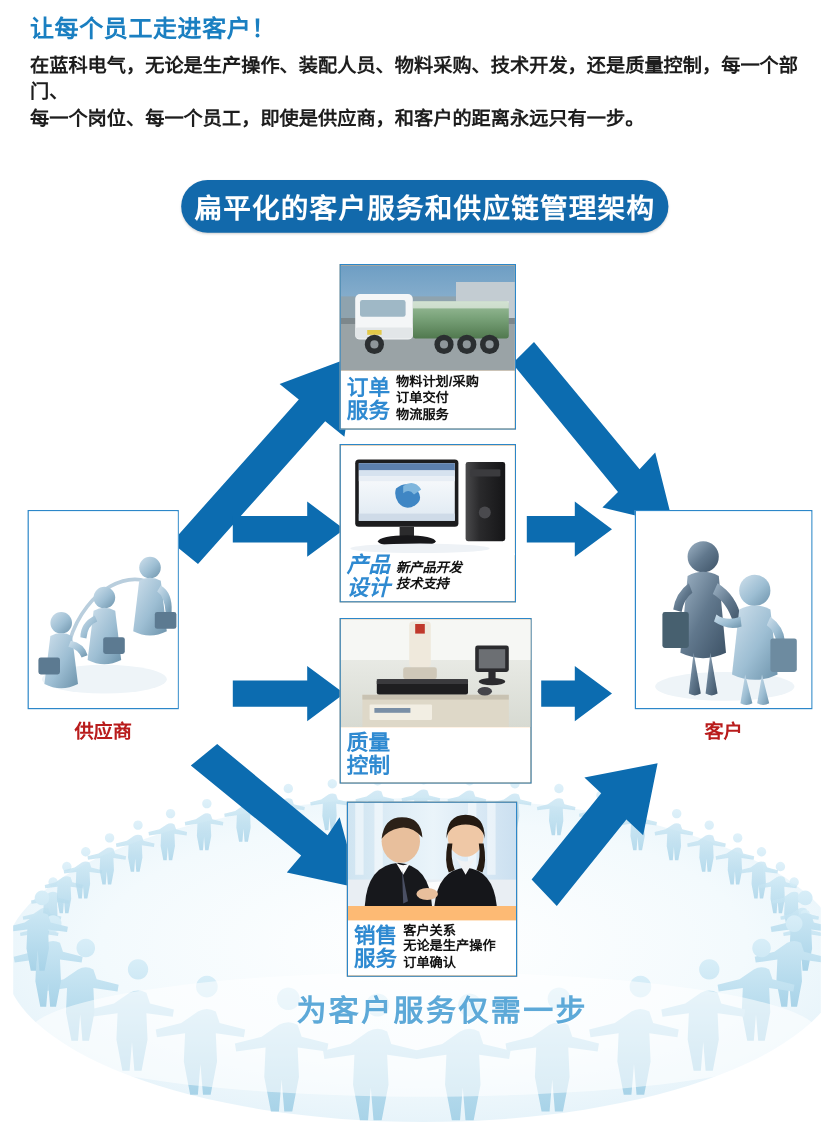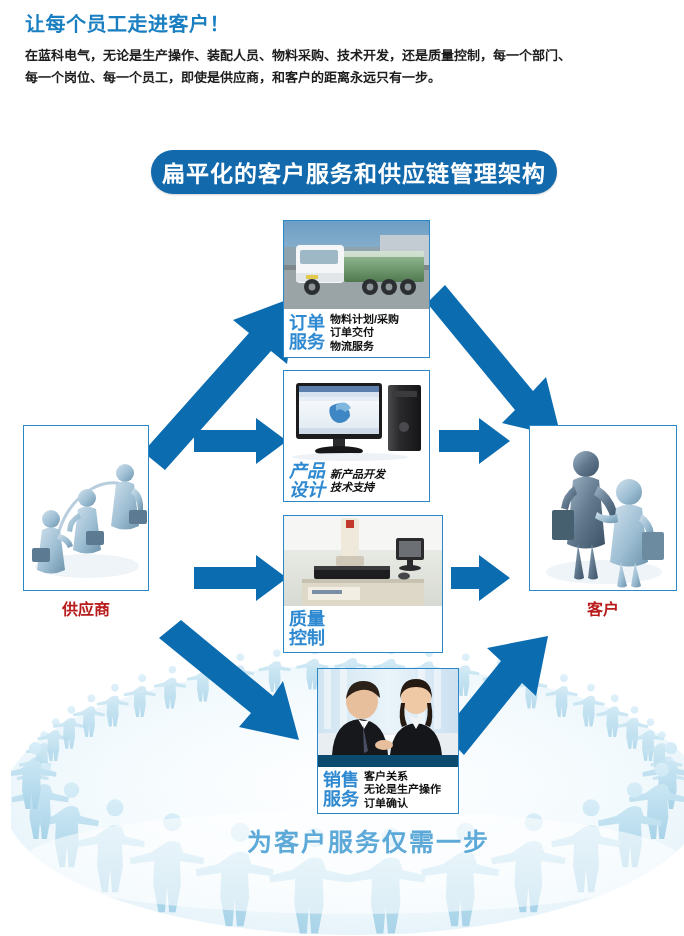--- a/index.html
+++ b/index.html
@@ -11,42 +11,42 @@
   #stage{position:absolute;left:11px;top:0;width:684px;height:936px;}
 
   
   .hdr-title{
     position:absolute;left:14px;top:8px;
     font-size:20px;font-weight:bold;color:#1a7fc1;
     letter-spacing:0.5px;white-space:nowrap;
   }
   .hdr-para{
     position:absolute;left:14px;top:45px;width:660px;
-    font-size:13px;line-height:22px;color:#1d1d1d;font-weight:bold;
+    font-size:16px;line-height:22px;color:#1d1d1d;font-weight:bold;
   }
   .hdr-para span{display:block;}
 
   
   .banner{
     position:absolute;left:140px;top:150px;width:406px;height:44px;
     background:#1269ab;border-radius:22px;
     display:flex;align-items:center;justify-content:center;
     box-shadow:0 1px 2px rgba(0,0,0,.18);
   }
   .banner-text{
     color:#fff;font-size:23px;font-weight:bold;letter-spacing:1px;
     white-space:nowrap;
   }
 
   
   #art{position:absolute;left:0;top:0;width:684px;height:936px;}
 
   
   .node{
-    position:absolute;border:1.6px solid #2c87c9;background:#0c4a6e;
+    position:absolute;border:1.6px solid #2c87c9;background:#fdba74;
     box-sizing:border-box;overflow:hidden;
   }
   .node .photo{position:absolute;left:0;top:0;right:0;overflow:hidden;}
   .node .cap{
     position:absolute;left:0;right:0;bottom:0;
     display:flex;align-items:center;padding:2px 3px 2px 5px;
     box-sizing:border-box;background:#fff;
   }
   .cap-title{
     color:#2f8ad1;font-size:18px;font-weight:bold;line-height:19px;
@@ -487,21 +487,21 @@
       </svg>
     </div>
     <div class="cap" style="height:46px;">
       <div class="cap-title">
         <b>质量</b>
         <b>控制</b>
       </div>
     </div>
   </div>
 
-  <div class="node" style="left:278px;top:668px;width:142px;height:146px;margin-left:28px;">
+  <div class="node" style="left:278px;top:668px;width:142px;height:146px;">
     <div class="photo" style="height:86px;">
       <svg viewBox="0 0 142 86" width="142" height="86">
         <rect width="142" height="86" fill="url(#gOffice)"></rect>
         <g opacity=".5" fill="#ffffff">
           <rect x="6" y="0" width="7" height="60"></rect>
             <rect x="22" y="0" width="7" height="60"></rect>
           <rect x="100" y="0" width="7" height="60"></rect>
             <rect x="116" y="0" width="7" height="60"></rect>
         </g>
 

